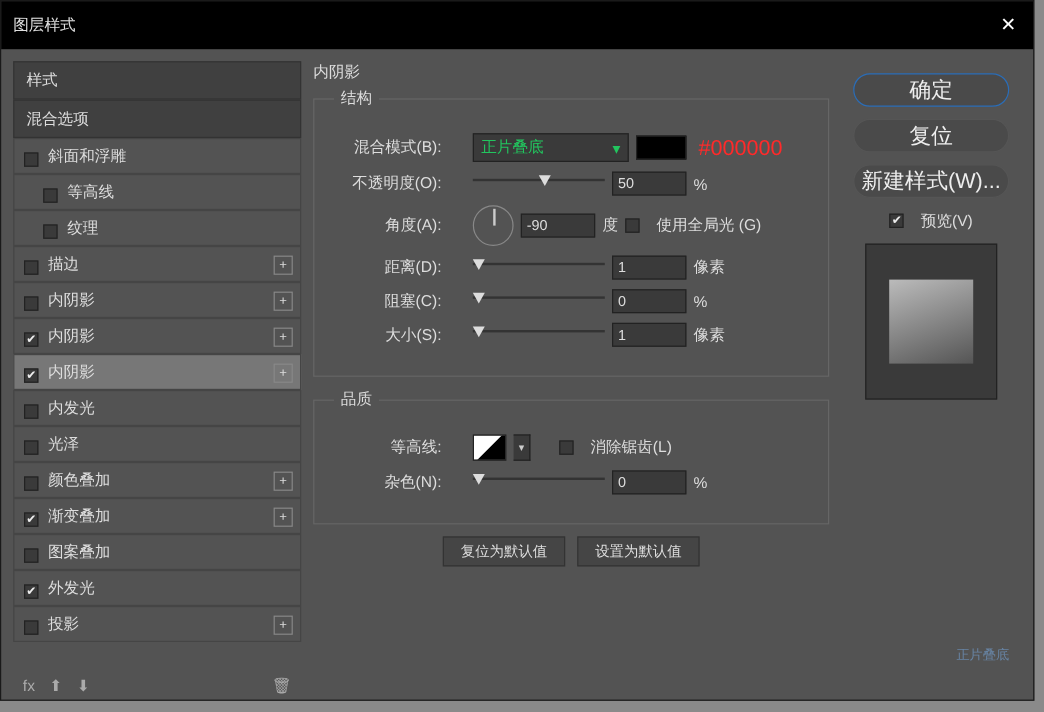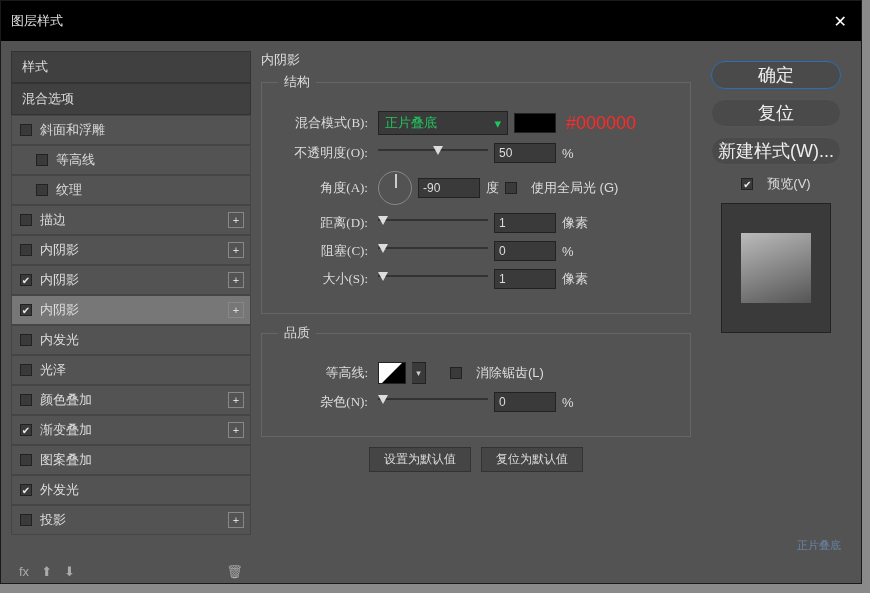--- a/index.html
+++ b/index.html
@@ -4,34 +4,34 @@
 <style>
 * { margin: 0; padding: 0; box-sizing: border-box; font-family: "Microsoft YaHei", sans-serif; }
 body { background: #8a8a8a; width: 870px; height: 593px; overflow: hidden; }
 .dialog { position: absolute; top: 0; left: 0; width: 862px; height: 584px; background: #535353; border: 1px solid #1a1a1a; }
 .titlebar { height: 40px; background: #000; color: #e0e0e0; display: flex; align-items: center; padding: 0 10px; font-size: 13px; }
 .titlebar .spacer { flex: 1; }
 .close-x { color: #fff; font-size: 16px; cursor: pointer; padding: 0 4px; }
 .body { display: flex; height: calc(100% - 28px); padding: 10px; gap: 10px; }
 .sidebar { width: 240px; display: flex; flex-direction: column; }
 .side-head { background: #404040; color: #ddd; font-size: 13px; padding: 6px 10px; border: 1px solid #333; }
-.side-item { display: flex; align-items: center; padding: 5px 8px; color: #ddd; font-size: 13px; border: 1px solid #454545; background: #535353; position: relative; }
+.side-item { display: flex; align-items: flex-end; padding: 5px 8px; color: #ddd; font-size: 13px; border: 1px solid #454545; background: #535353; position: relative; }
 .side-item.selected { background: #777; }
 .side-item.sub { padding-left: 24px; }
 .checkbox { width: 12px; height: 12px; border: 1px solid #222; background: #3a3a3a; margin-right: 8px; display: inline-flex; align-items: center; justify-content: center; font-size: 10px; color: #eee; }
 .checkbox.checked::after { content: "✔"; }
 .plus-btn { position: absolute; right: 6px; width: 16px; height: 16px; border: 1px solid #888; display: flex; align-items: center; justify-content: center; font-size: 11px; color: #ddd; }
 .side-footer { margin-top: auto; display: flex; align-items: center; gap: 12px; padding: 6px 8px; color: #aaa; font-size: 13px; }
 .side-footer .trash { margin-left: auto; }
 .center { flex: 1; color: #ddd; font-size: 13px; }
 .section-title { margin-bottom: 4px; }
 fieldset { border: 1px solid #666; padding: 12px 16px 16px; margin-bottom: 10px; }
 legend { padding: 0 6px; color: #ddd; font-size: 13px; }
 .row { display: flex; align-items: center; margin: 8px 0; gap: 6px; }
-.lbl { width: 90px; text-align: right; margin-right: 4px; font-family: Liberation Serif, serif; }
+.lbl { width: 90px; text-align: right; margin-right: 20px; }
 .select { background: #3a3a3a; border: 1px solid #222; color: #22c55e; padding: 2px 6px; width: 130px; display: flex; justify-content: space-between; align-items: center; }
 .color-swatch { width: 42px; height: 20px; background: #000; border: 1px solid #222; }
 .hex-annot { color: #ff2a2a; font-size: 18px; margin-left: 4px; }
 .slider { position: relative; width: 110px; height: 14px; }
 .slider-track { position: absolute; top: 3px; left: 0; right: 0; height: 2px; background: #333; }
 .slider-thumb { position: absolute; top: 0; width: 0; height: 0; border-left: 5px solid transparent; border-right: 5px solid transparent; border-top: 9px solid #ddd; }
 .num-input { width: 62px; background: #3a3a3a; border: 1px solid #222; color: #ddd; padding: 2px 4px; font-size: 12px; }
 .unit { width: 30px; }
 .angle-dial { width: 34px; height: 34px; border: 1px solid #888; border-radius: 50%; position: relative; }
 .angle-dial .needle { position: absolute; width: 2px; height: 14px; background: #ccc; left: 16px; top: 2px; transform-origin: bottom center; transform: rotate(0deg); }
@@ -209,22 +209,22 @@
           <div class="slider">
               <div class="slider-track"></div>
               <div class="slider-thumb" style="left:0"></div>
             </div>
           <input class="num-input" value="0" style="">
           <span class="unit">%</span>
         </div>
       </fieldset>
 
       <div class="btn-row">
+        <div class="flat-btn">复位为默认值</div>
         <div class="flat-btn">设置为默认值</div>
-        <div class="flat-btn">复位为默认值</div>
       </div>
     </div>
 
     <div class="right">
       <div class="pill-btn primary">确定</div>
       <div class="pill-btn">复位</div>
       <div class="pill-btn">新建样式(W)...</div>
       <div class="preview-check">
         <span class="checkbox checked"></span>
         <span>预览(V)</span>

